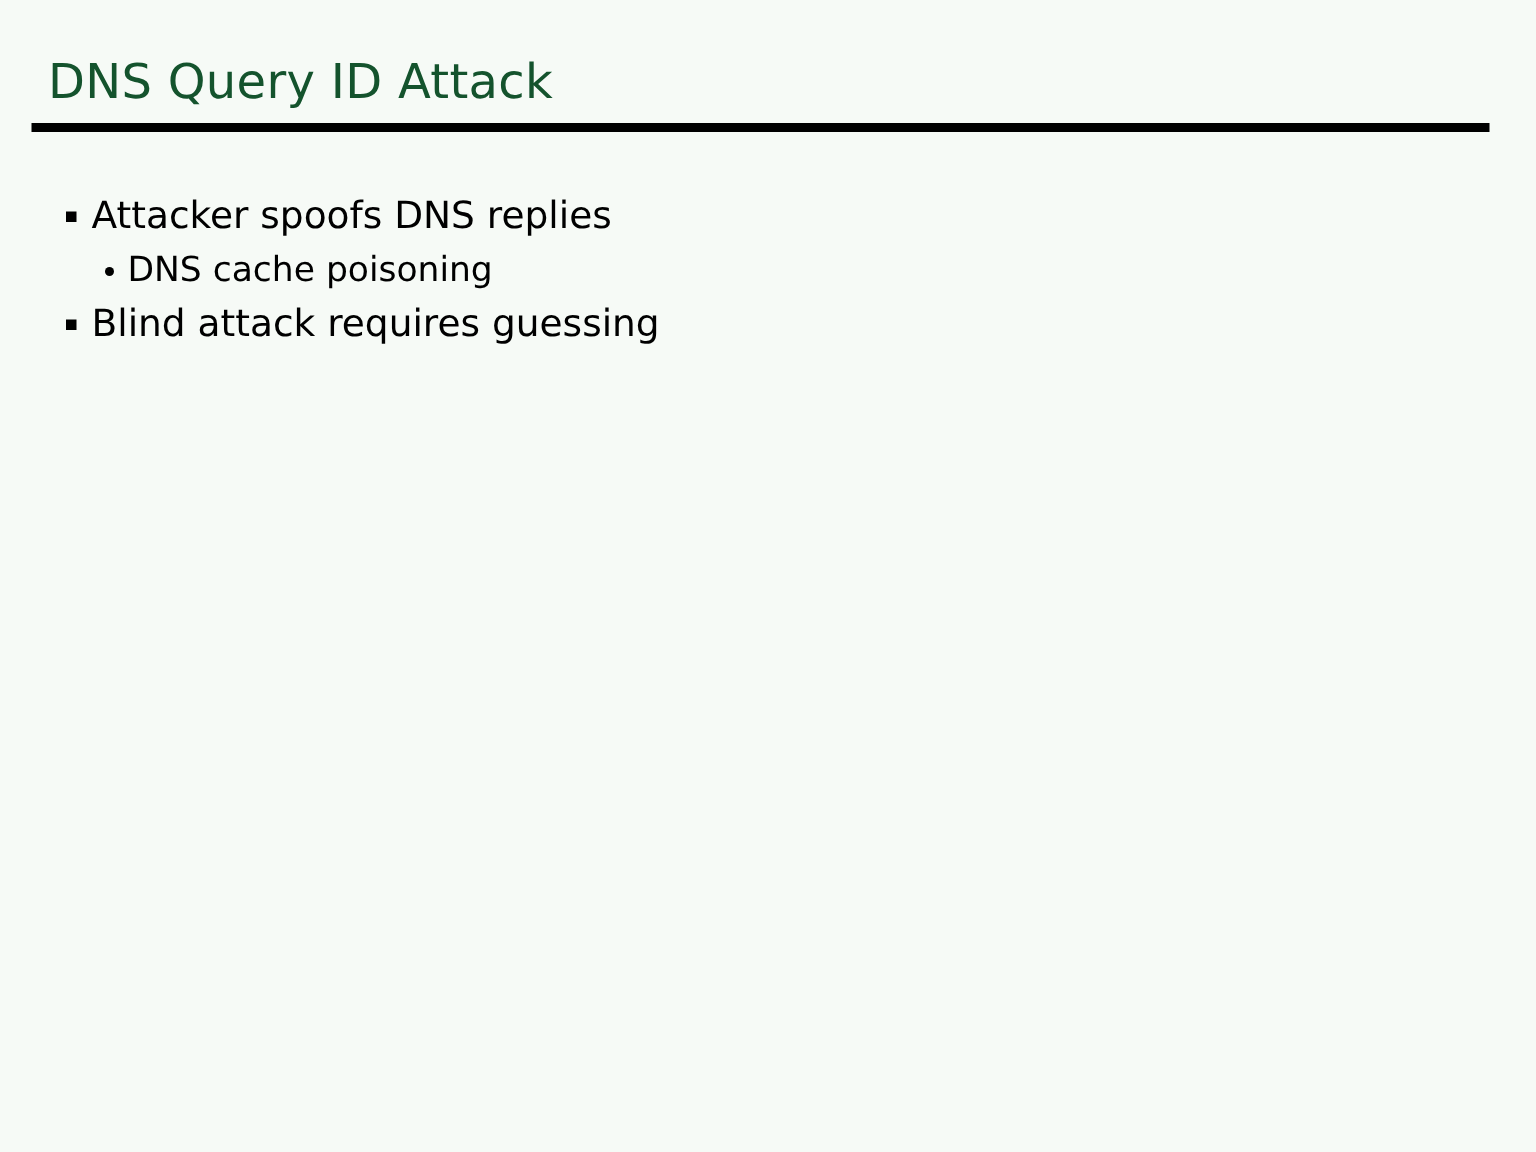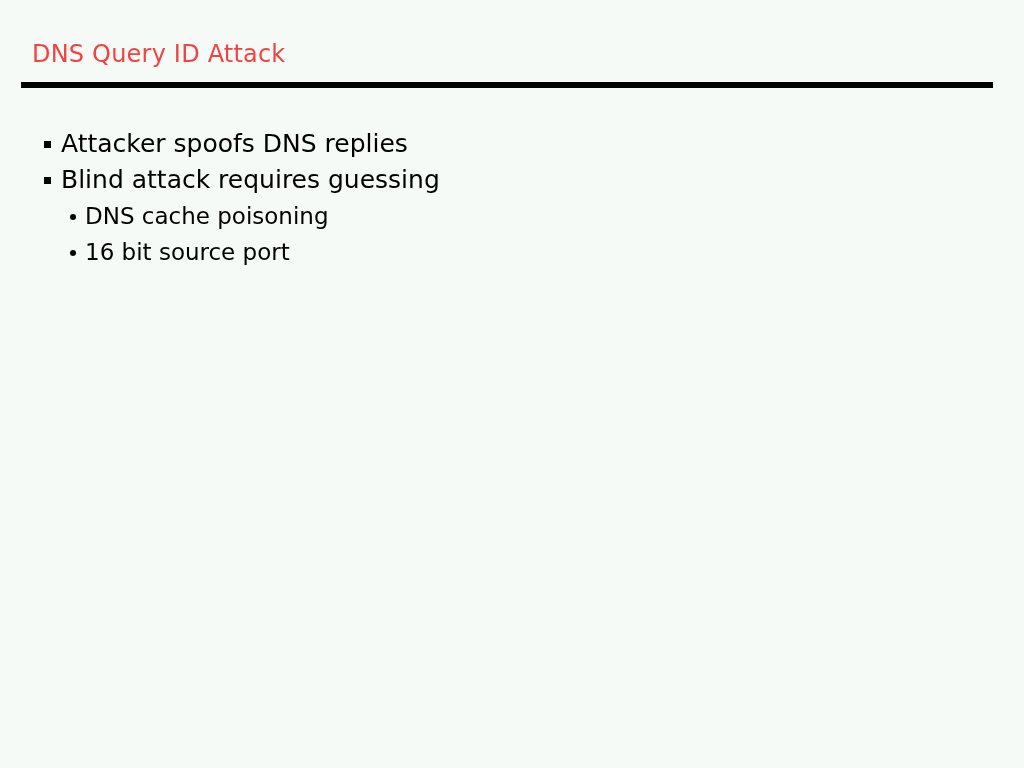--- a/index.html
+++ b/index.html
@@ -26,24 +26,24 @@
   
   .title-block {
     position: absolute;
     left: 21px;
     top: 34px;
     width: 972px;
   }
 
   .slide-title {
     font-family: "DejaVu Sans", sans-serif;
-    font-size: 24px;
+    font-size: 32px;
     line-height: 40px;
     font-weight: 400;
-    color: #ef4444;
+    color: #14532d;
     letter-spacing: 0.2px;
     padding-left: 11px;
     white-space: nowrap;
   }
 
   .title-rule {
     position: absolute;
     left: 21px;
     top: 82px;
     width: 972px;
@@ -121,32 +121,28 @@
   <div class="title-rule"></div>
 
   <div class="body-block">
     <ul class="bullets">
 
       <li class="bullet-row level-1">
         <span class="marker"></span>
         <span class="bullet-text">Attacker spoofs DNS replies</span>
       </li>
 
+      <li class="bullet-row level-2">
+        <span class="marker"></span>
+        <span class="bullet-text">DNS cache poisoning</span>
+      </li>
+
       <li class="bullet-row level-1">
         <span class="marker"></span>
         <span class="bullet-text">Blind attack requires guessing</span>
       </li>
 
-      <li class="bullet-row level-2">
-        <span class="marker"></span>
-        <span class="bullet-text">DNS cache poisoning</span>
-      </li>
 
-
-      <li class="bullet-row level-2">
-        <span class="marker"></span>
-        <span class="bullet-text">16 bit source port</span>
-      </li>
 
     </ul>
   </div>
 
 </div>
 
 </body></html>

